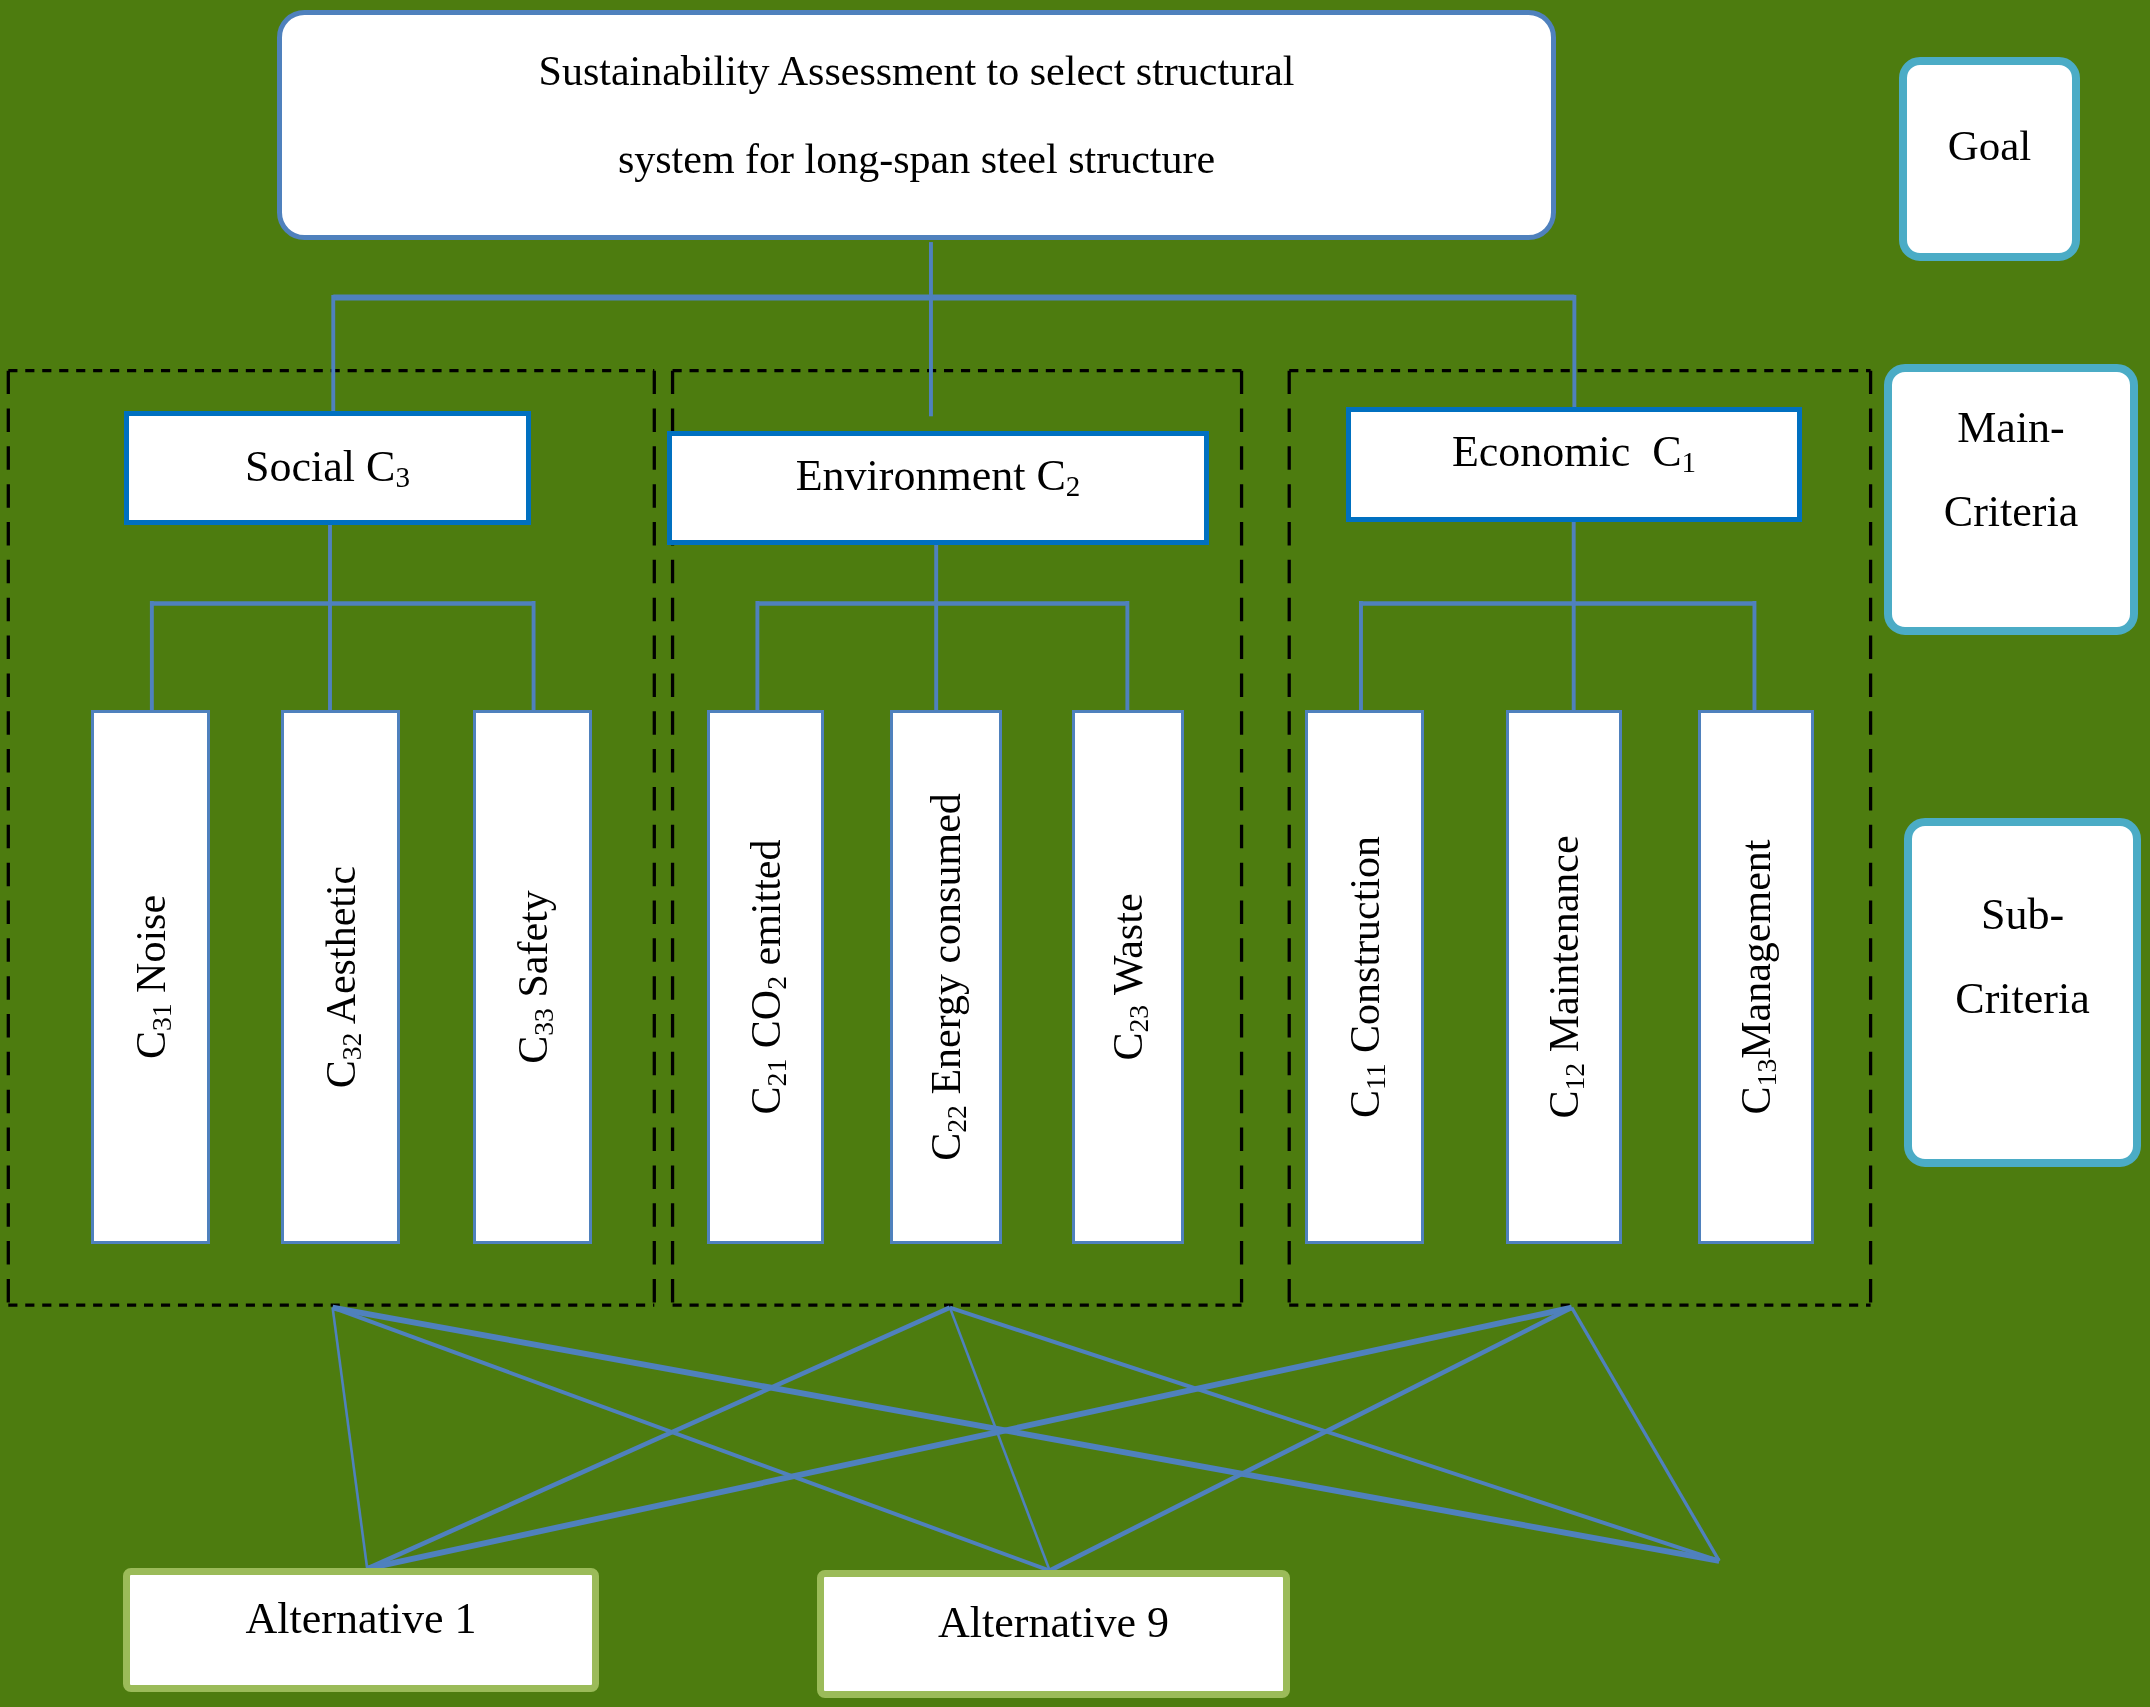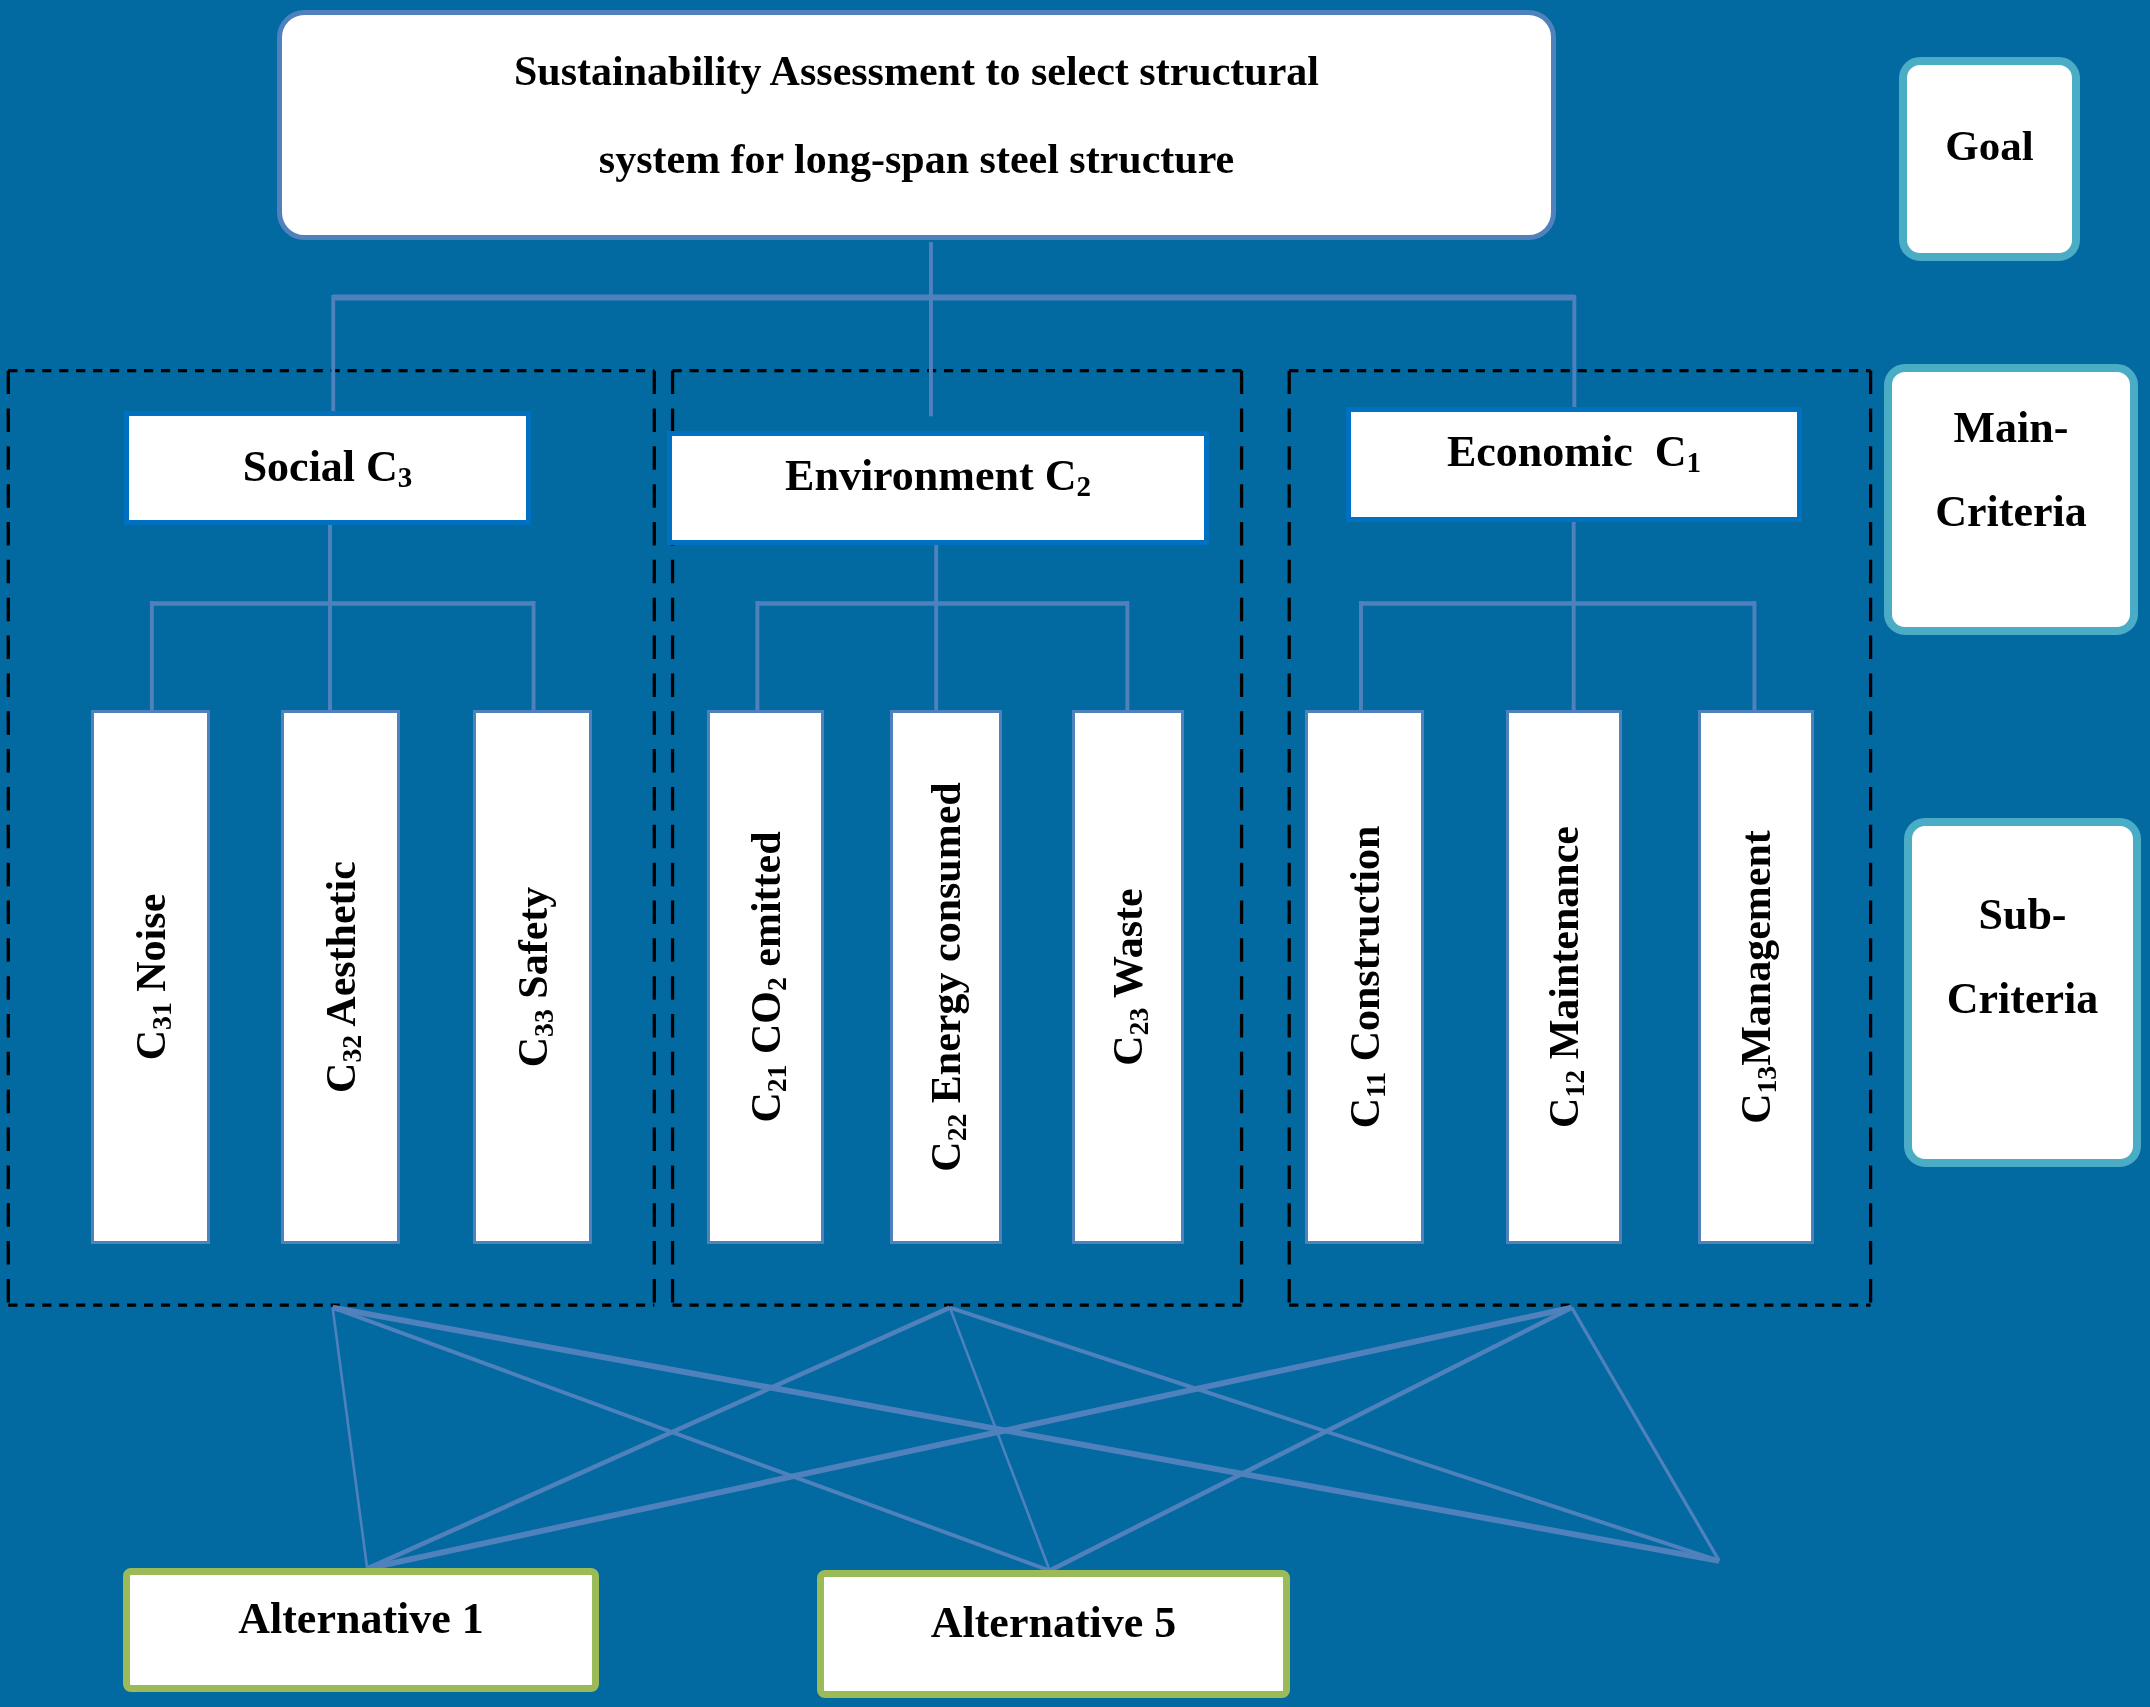--- a/index.html
+++ b/index.html
@@ -1,18 +1,18 @@
 <!DOCTYPE html>
 <html style="font-size:10.4px"><head>
 <meta charset="utf-8">
 <style>
   html,body{margin:0;padding:0;background:#ffffff;}
   .stage{
-    position:relative;width:2151px;height:1707px;background:#0369a1;overflow:hidden;
-    font-family:"Liberation Serif","DejaVu Serif",serif;color:#000;font-weight:bold;
+    position:relative;width:2151px;height:1707px;background:#4d7c0f;overflow:hidden;
+    font-family:"Liberation Serif","DejaVu Serif",serif;color:#000;
   }
   .wires{position:absolute;left:0;top:0;z-index:1;}
   .node{
     position:absolute;box-sizing:border-box;background:#ffffff;z-index:3;
     display:flex;flex-direction:column;align-items:center;justify-content:center;
     text-align:center;line-height:1.25;
   }
   .goalbox{
     left:277px;top:9.8px;width:1279px;height:230px;
     border:5.9px solid #4f81bd;border-radius:27.4px;
@@ -173,17 +173,17 @@
     <span class="vtext">C<sub>12</sub> Maintenance</span>
   </div>
   <div class="node subbox sub-c3">
     <span class="vtext">C<sub>13</sub>Management</span>
   </div>
 
   <div class="node alt alt-1">
     <span>Alternative 1</span>
   </div>
   <div class="node alt alt-2">
-    <span>Alternative 5</span>
+    <span>Alternative 9</span>
   </div>
 
 </div>
 
 
 </body></html>

